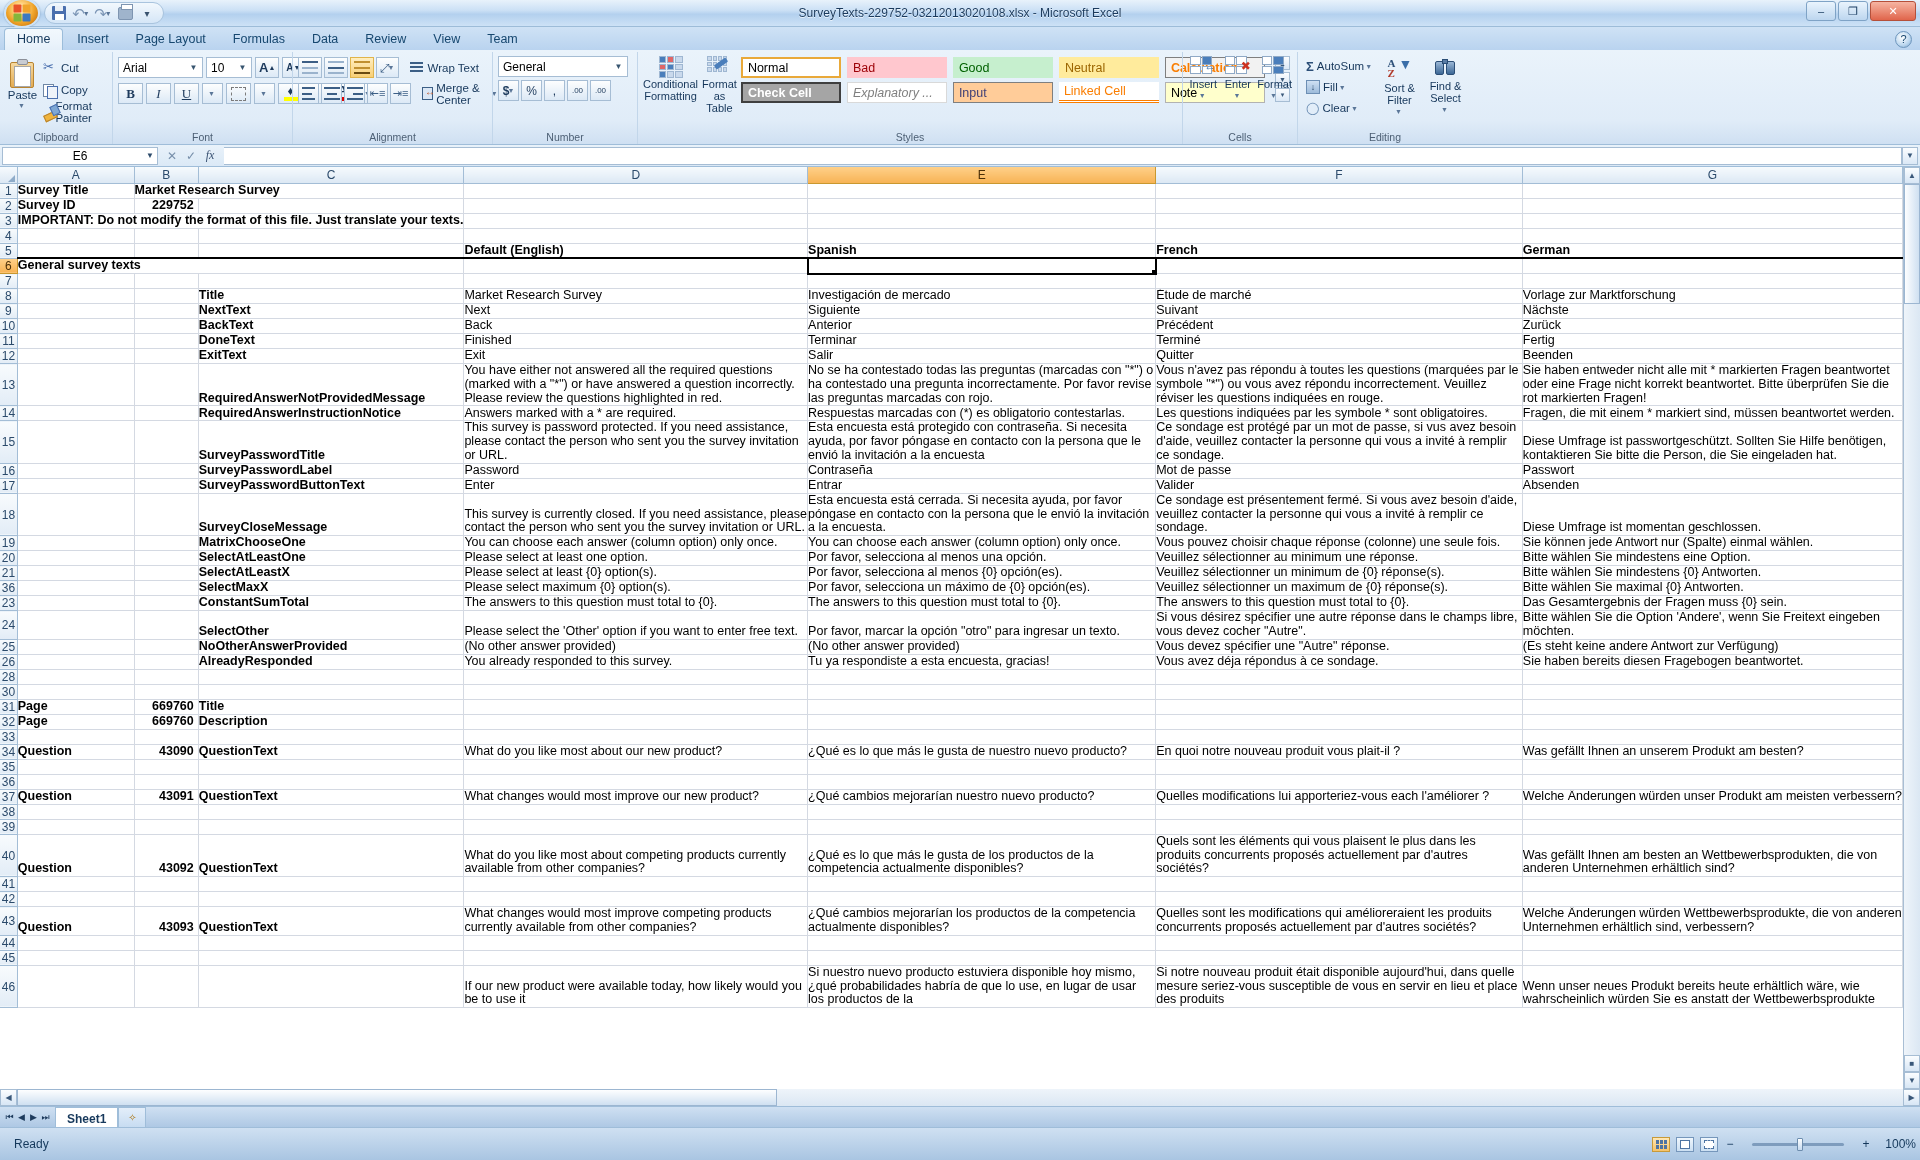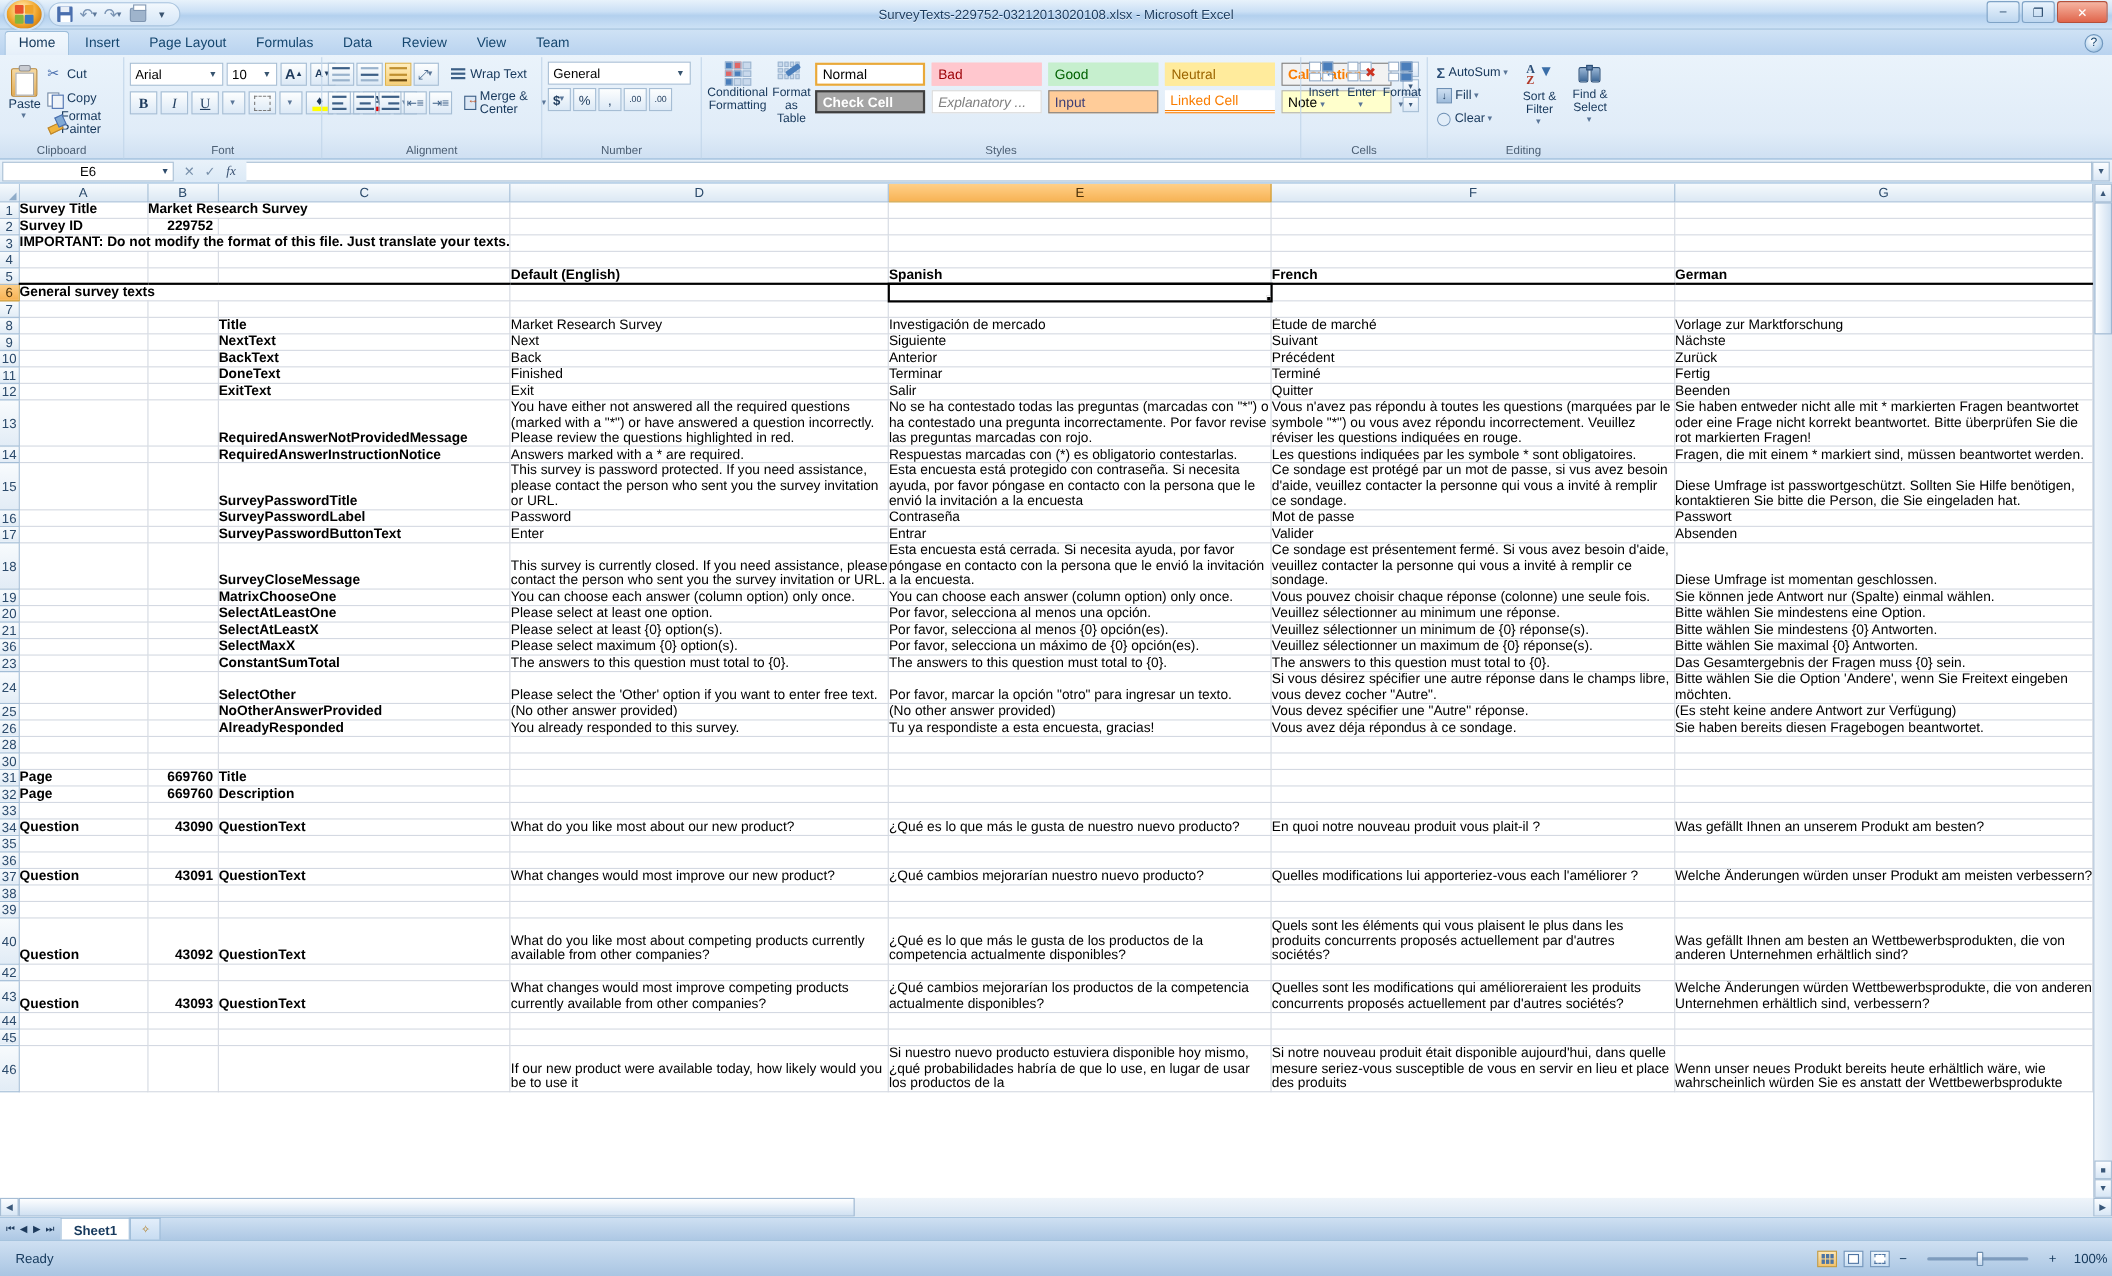--- a/index.html
+++ b/index.html
@@ -1118,20 +1118,30 @@
                 <th class="rowhead">40</th>
                 <td class="cell wrapped b">Question</td>
                 <td class="cell wrapped b r">43092</td>
                 <td class="cell wrapped b">QuestionText</td>
                 <td class="cell wrapped">What do you like most about competing products currently available from other companies?</td>
                 <td class="cell wrapped">¿Qué es lo que más le gusta de los productos de la competencia actualmente disponibles?</td>
                 <td class="cell wrapped">Quels sont les éléments qui vous plaisent le plus dans les produits concurrents proposés actuellement par d'autres sociétés?</td>
                 <td class="cell wrapped">Was gefällt Ihnen am besten an Wettbewerbsprodukten, die von anderen Unternehmen erhältlich sind?</td>
               </tr>
               <tr style="height: 14px;">
+                <th class="rowhead">41</th>
+                <td class="cell"></td>
+                <td class="cell"></td>
+                <td class="cell"></td>
+                <td class="cell"></td>
+                <td class="cell"></td>
+                <td class="cell"></td>
+                <td class="cell"></td>
+              </tr>
+              <tr style="height: 14px;">
                 <th class="rowhead">42</th>
                 <td class="cell"></td>
                 <td class="cell"></td>
                 <td class="cell"></td>
                 <td class="cell"></td>
                 <td class="cell"></td>
                 <td class="cell"></td>
                 <td class="cell"></td>
               </tr>
               <tr style="height: 28px;">

